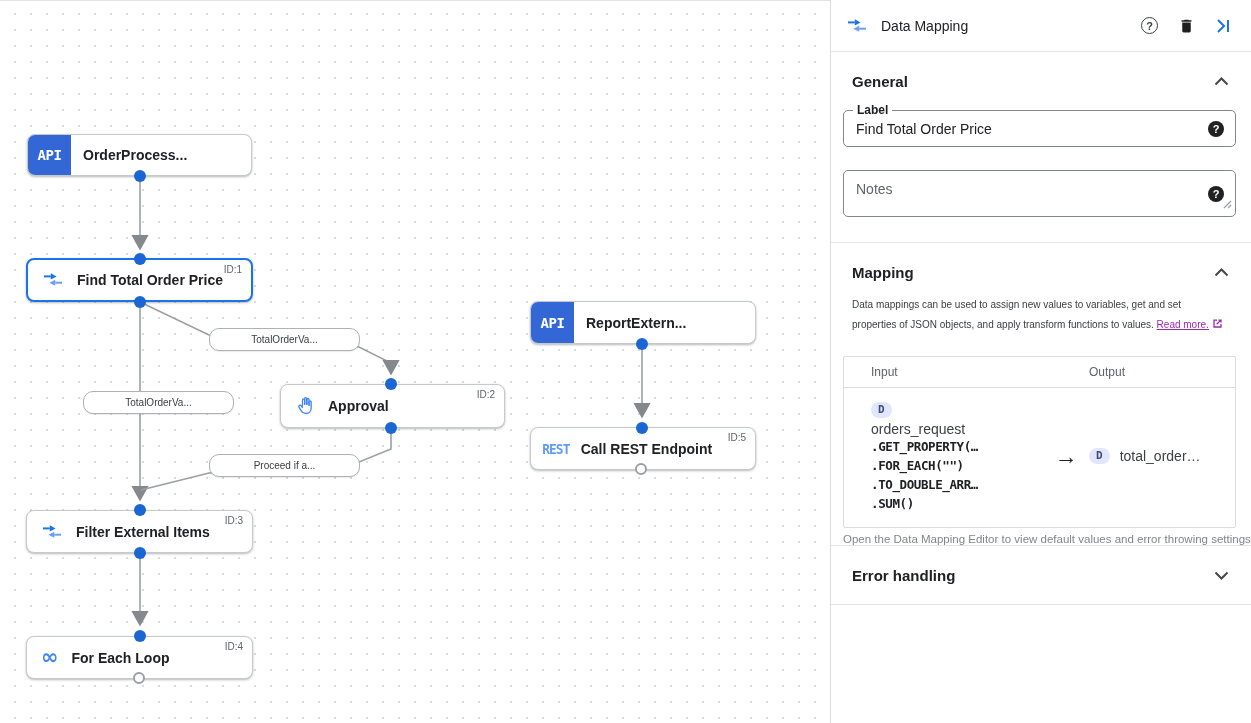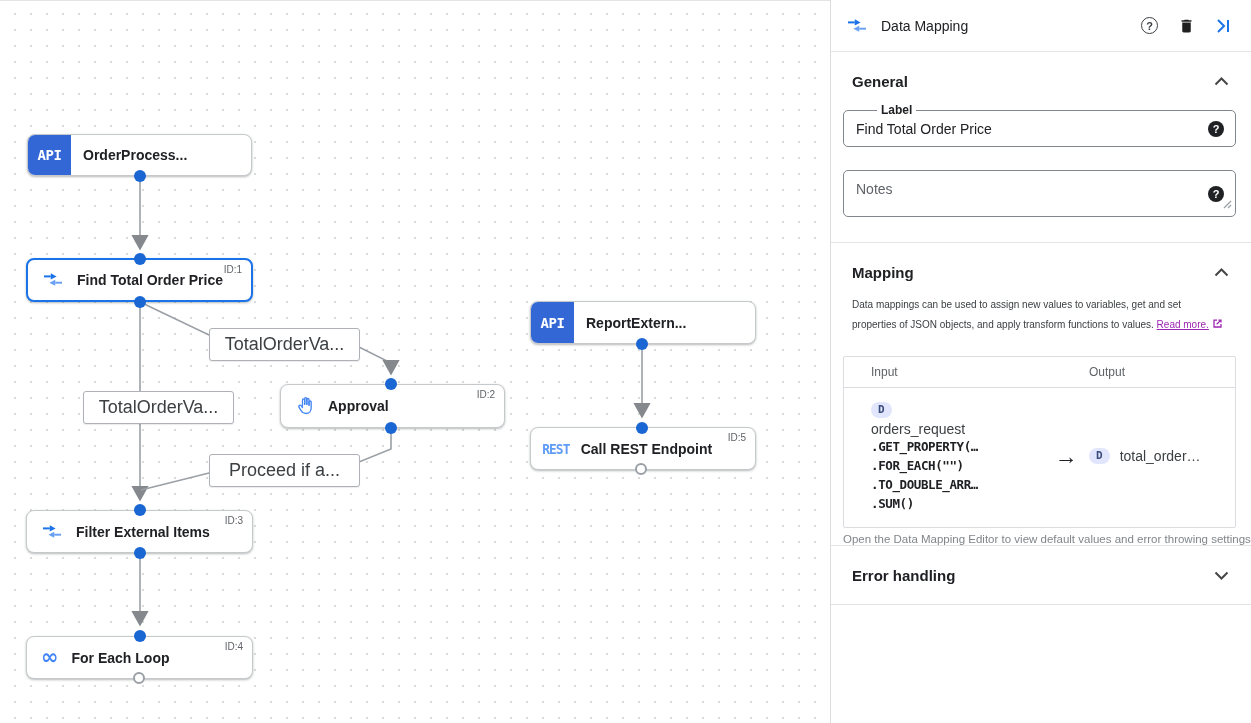--- a/index.html
+++ b/index.html
@@ -26,42 +26,42 @@
   .rest-chip { margin-left:10px; color:#5e9cf5; font-family:"DejaVu Sans Mono","Liberation Mono",monospace;
     font-weight:bold; font-size:14px; letter-spacing:-1px; transform:scaleX(.92); }
   .rest-chip + .node-label { margin-left:10px; }
   .node-icon { margin-left:14px; margin-right:13px; display:flex; align-items:center; }
   .inf-glyph { font-size:21px; font-weight:bold; color:#4285f4; line-height:1;
     font-family:"DejaVu Sans",sans-serif; }
   .dot { position:absolute; z-index:3; width:12px; height:12px; border-radius:50%;
     background:#1a66d2; }
   .dot-end { position:absolute; z-index:3; width:12px; height:12px; border-radius:50%;
     background:#fff; border:2px solid #9aa0a6; }
-  .edge-label { position:absolute; z-index:3; height:33px; background:#fff;
-    border:1px solid #aeb1b5; border-radius:3px; display:flex; align-items:center;
-    justify-content:center; font-size:18px; color:#3c4043; box-shadow:0 1px 1px rgba(0,0,0,.08); }
+  .edge-label { position:absolute; z-index:3; height:23px; background:#fff;
+    border:1px solid #aeb1b5; border-radius:10px; display:flex; align-items:center;
+    justify-content:center; font-size:10px; color:#3c4043; box-shadow:0 1px 1px rgba(0,0,0,.08); }
 
   
   .panel { position:relative; width:421px; height:723px; background:#fff; border-left:1px solid #dadce0; }
   .panel-header { height:52px; display:flex; align-items:center; padding:0 20px 0 15px;
     border-bottom:1px solid #e6e6e6; }
   .panel-title { font-size:14px; color:#202124; margin-left:13px; flex:1; }
   .hdr-icons { display:flex; align-items:center; gap:20px; }
   .help-outline { width:17px; height:17px; border:1.6px solid #3c4043; border-radius:50%;
     display:flex; align-items:center; justify-content:center; font-size:11px; font-weight:bold;
     color:#3c4043; cursor:pointer; }
   .section { padding:0 15px 0 12px; }
   .section-head { display:flex; align-items:center; justify-content:space-between;
     padding:20px 7px 14px 9px; }
   .section-title { font-size:15px; font-weight:bold; color:#202124; }
   .divider { height:1px; background:#e4e4e4; }
   .mat-field { position:relative; border:1px solid #80868b; border-radius:5px; height:37px;
     margin:6px 0 0 0; background:#fff; }
   .mat-field .float-label { position:absolute; top:-8px; left:9px; background:#fff; padding:0 4px;
-    font-size:12px; font-weight:bold; color:#202124;margin-left:24px; }
+    font-size:12px; font-weight:bold; color:#202124; }
   .mat-field input { border:none; outline:none; width:330px; height:100%; padding:0 0 0 12px;
     font-size:14px; color:#202124; font-family:inherit; background:transparent; }
   .help-filled { position:absolute; right:11px; top:50%; transform:translateY(-50%);
     width:16px; height:16px; border-radius:50%; background:#202124; color:#fff;
     display:flex; align-items:center; justify-content:center; font-size:11px; font-weight:bold; }
   .notes-box { position:relative; border:1px solid #80868b; border-radius:5px; height:47px;
     margin-top:23px; }
   .notes-box textarea { border:none; outline:none; resize:none; width:330px; height:100%;
     padding:10px 0 0 12px; font-size:14px; font-family:inherit; color:#202124; background:transparent; }
   .notes-box textarea::placeholder { color:#5f6368; }

